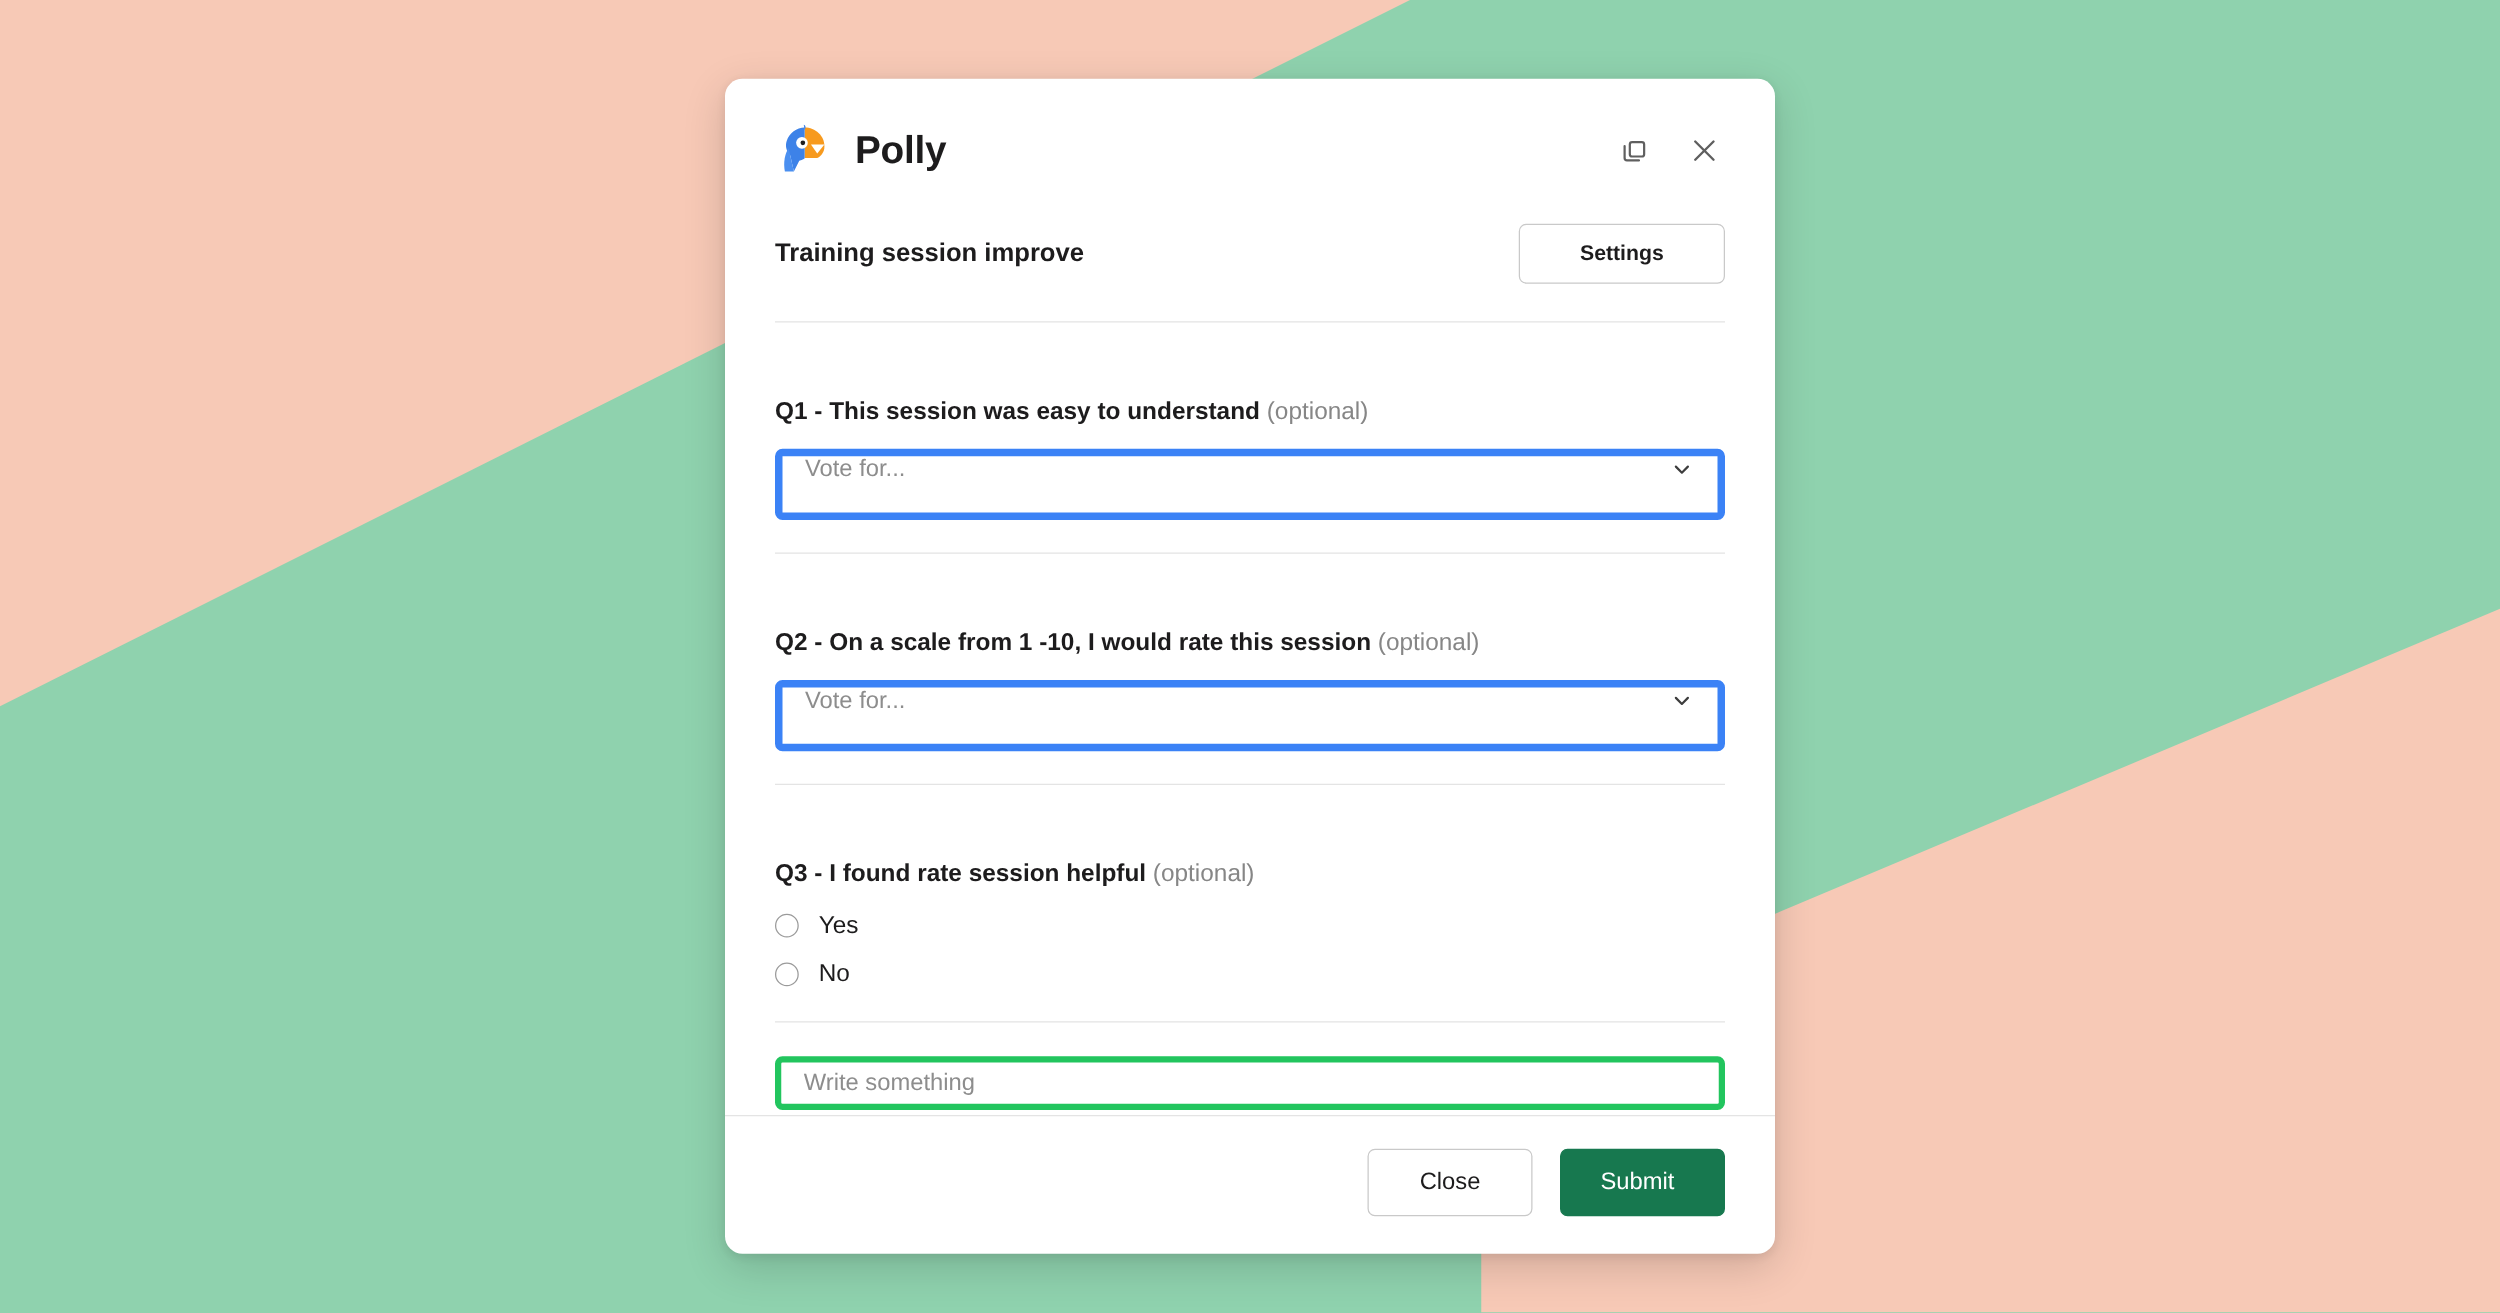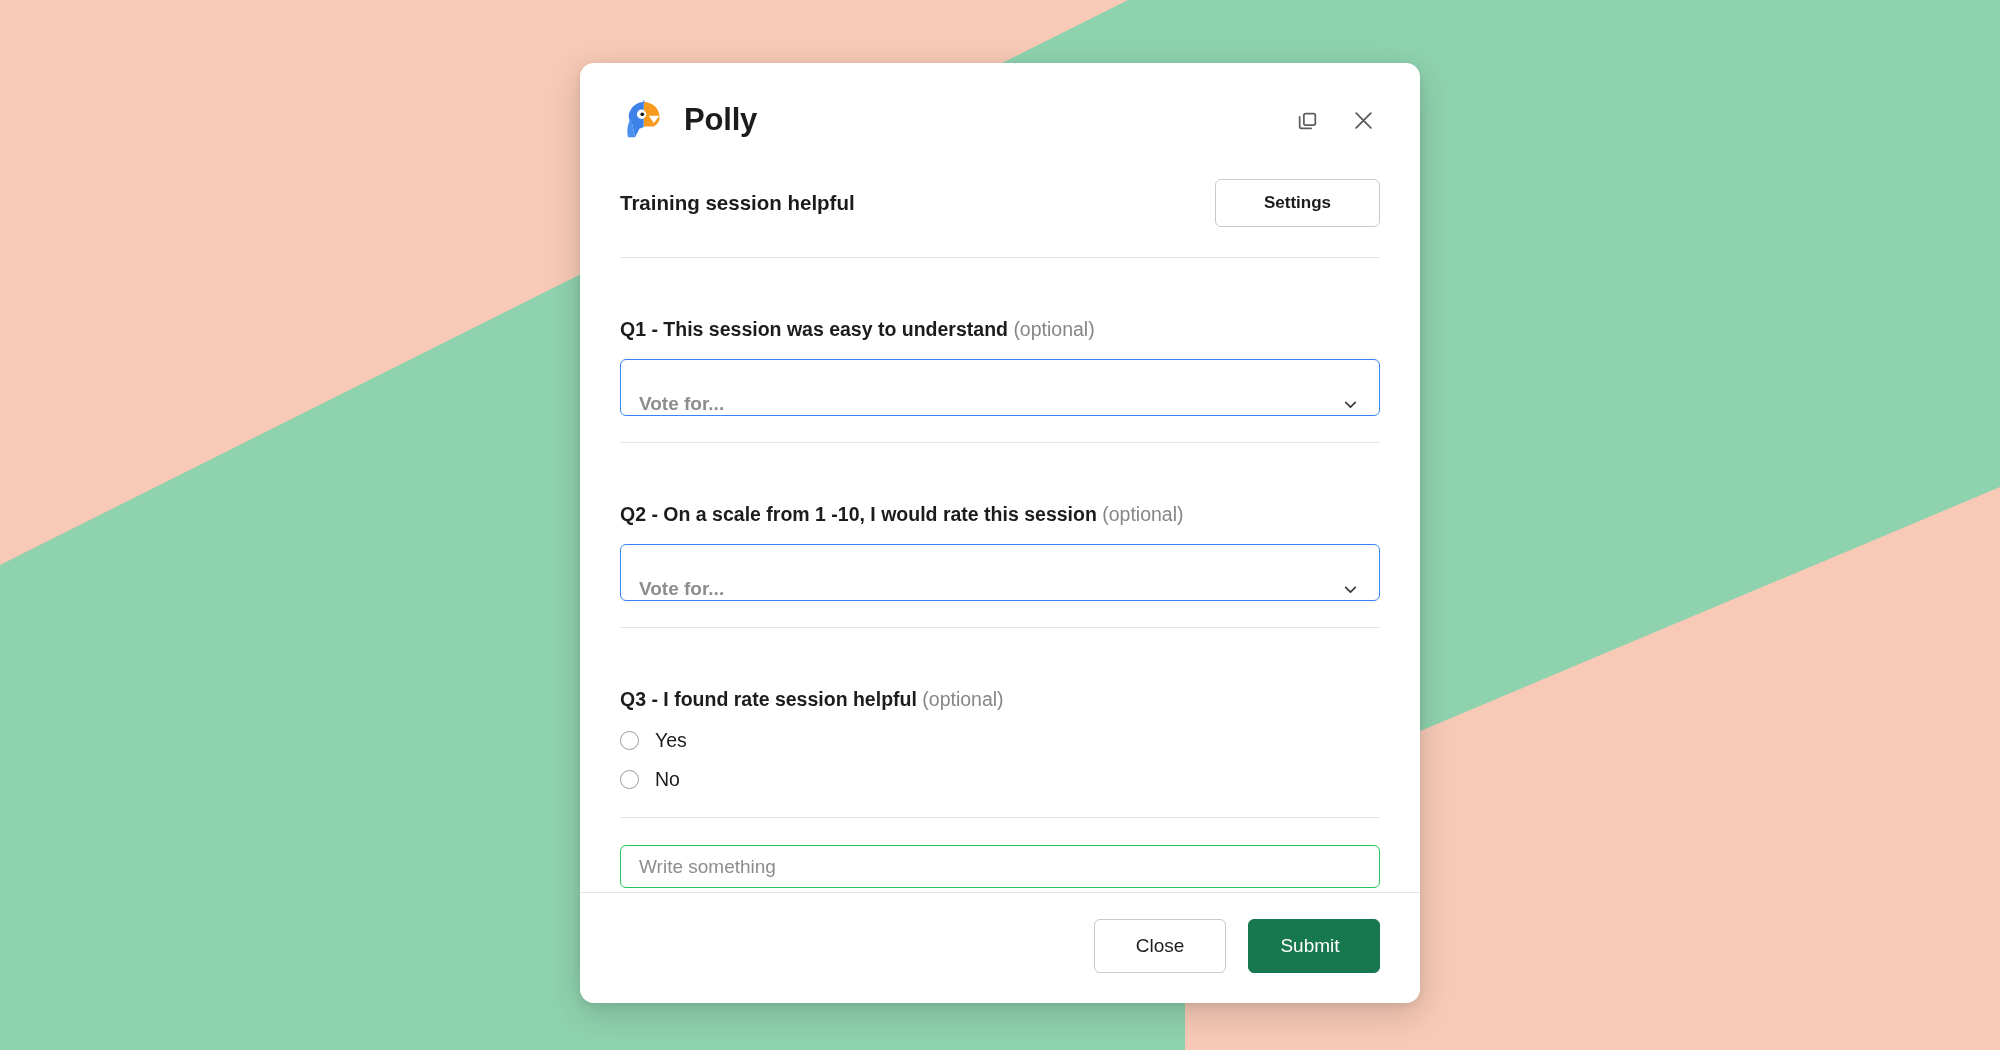--- a/index.html
+++ b/index.html
@@ -138,46 +138,45 @@
 
   .question-label .optional {
     font-weight: normal;
     color: #868686;
   }
 
   .select-box {
     position: relative;
     width: 100%;
     height: 57px;
-    border: 1px solid #3b82f6;
+    border: 6px solid #3b82f6;
     border-radius: 6px;
     background: #ffffff;
     display: flex;
-    align-items: flex-end;
+    align-items: flex-start;
     padding: 0 18px;
     cursor: pointer;
-    font-weight: bold;
   }
 
   .select-placeholder {
     font-size: 19px;
     color: #8d8d8d;
   }
 
   .chevron {
     margin-left: auto;
     display: flex;
     align-items: center;
     color: #3d3d3d;
   }
 
   .text-input {
     width: 100%;
     height: 43px;
-    border: 1px solid #22c55e;
+    border: 5px solid #22c55e;
     border-radius: 6px;
     background: #ffffff;
     padding: 0 18px;
     font-family: "Liberation Sans", sans-serif;
     font-size: 19px;
     color: #1d1c1d;
   }
 
   .text-input::placeholder { color: #8d8d8d; }
 
@@ -277,21 +276,21 @@
         <svg width="27" height="27" viewBox="0 0 24 24" fill="none">
           <path d="M5.5 5.5 L18.5 18.5 M18.5 5.5 L5.5 18.5" stroke="#5f5f5f" stroke-width="1.7" stroke-linecap="round"></path>
         </svg>
       </button>
     </div>
   </div>
 
   <div class="dialog-body">
 
     <div class="poll-title-row">
-      <div class="poll-title">Training session helpful</div>
+      <div class="poll-title">Training session improve</div>
       <button class="settings-btn">Settings</button>
     </div>
 
     <div class="divider"></div>
 
     <div class="question-block">
       <div class="question-label">
         <span>Q1 - This session was easy to understand</span>
         <span class="optional">(optional)</span>
       </div>

